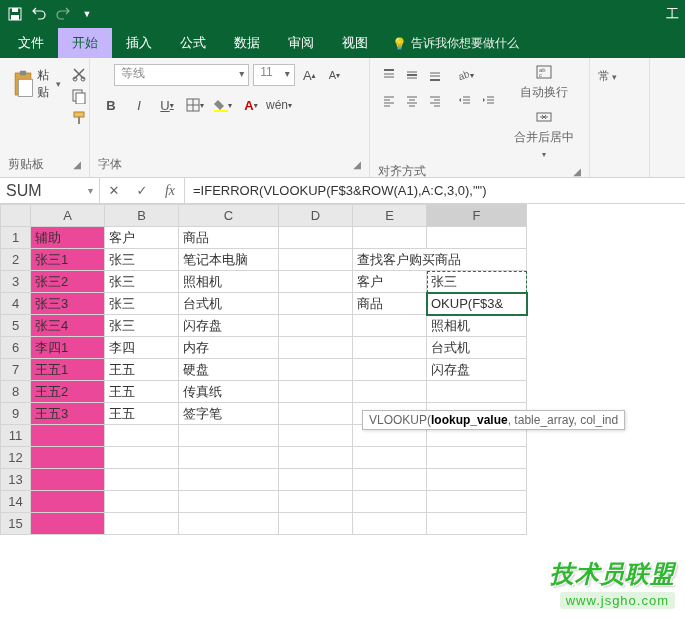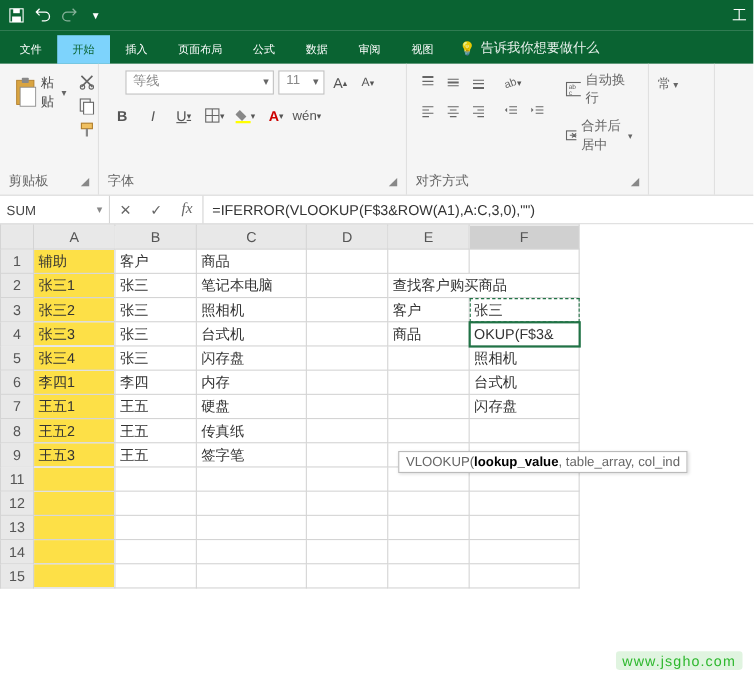--- a/index.html
+++ b/index.html
@@ -3,22 +3,22 @@
 <meta charset="utf-8">
 <style>
 * { margin: 0; padding: 0; box-sizing: border-box; font-family: "Microsoft YaHei", sans-serif; }
 body { background: #fff; font-size: 12px; color: #444; width: 685px; height: 619px; overflow: hidden; position: relative; }
 
 .titlebar { height: 28px; background: #0a6332; display: flex; align-items: center; padding: 0 6px; color: #fff; }
 .titlebar .icon { width: 18px; height: 18px; margin-right: 6px; display: flex; align-items: center; justify-content: center; }
 .titlebar .title-right { margin-left: auto; font-size: 13px; }
 
 .ribbon-tabs { height: 30px; background: #0a6332; display: flex; align-items: flex-end; padding: 0 4px; color: #fff; }
-.ribbon-tabs .tab { padding: 6px 14px; font-size: 10px; cursor: pointer; }
-.ribbon-tabs .tab.active { background: #7dd3fc; color: #0a6332; }
+.ribbon-tabs .tab { padding: 6px 14px; font-size: 13px; cursor: pointer; }
+.ribbon-tabs .tab.active { background: #c4b5fd; color: #0a6332; }
 .ribbon-tabs .tell-me { display: flex; align-items: center; padding: 6px 10px; opacity: 0.9; }
 .ribbon-tabs .bulb { margin-right: 4px; }
 
 .ribbon { background: #f5f5f5; border-bottom: 1px solid #d4d4d4; display: flex; height: 120px; }
 .ribbon-group { border-right: 1px solid #e0e0e0; padding: 4px 8px 2px 8px; display: flex; flex-direction: column; }
 .ribbon-group-body { flex: 1; display: flex; }
 .ribbon-group-label { text-align: center; font-size: 12px; color: #666; padding: 2px 0; display: flex; align-items: center; justify-content: center; }
 .ribbon-group-label .launcher { margin-left: auto; font-size: 10px; color: #888; }
 
 .clipboard-group { width: 90px; }
@@ -38,42 +38,42 @@
 .font-row2 { display: flex; gap: 2px; padding-top: 6px; }
 .font-row2 .btn-icon { width: 26px; font-size: 13px; }
 .bold { font-weight: bold; }
 .italic { font-style: italic; }
 .underline { text-decoration: underline; }
 
 .align-group { width: 220px; }
 .align-row { display: flex; gap: 2px; align-items: center; padding: 2px 0; }
 .align-btns { display: flex; gap: 1px; }
 .wrap-merge { display: flex; flex-direction: column; gap: 4px; margin-left: 8px; }
-.wrap-btn { display: flex; align-items: center; gap: 4px; padding: 2px 6px; font-size: 12px; color: #666; }
+.wrap-btn { display: flex; align-items: center; gap: 4px; padding: 2px 6px; font-size: 12px; color: #666; flex-direction: column; }
 
 .style-group { width: 60px; padding: 4px; }
 .style-item { padding: 6px 4px; font-size: 12px; color: #666; display:flex; align-items:center; }
 .style-item::after { content: "▾"; margin-left: 2px; font-size: 9px; }
 
 .formula-bar { height: 26px; border-bottom: 1px solid #d4d4d4; display: flex; align-items: stretch; background: #fff; }
-.name-box { width: 100px; border-right: 1px solid #d4d4d4; display: flex; align-items: center; padding: 0 6px; font-size: 12px; position: relative; }
+.name-box { width: 100px; border-right: 1px solid #d4d4d4; display: flex; align-items: center; padding: 0 6px; font-size: 16px; position: relative; }
 .name-box::after { content: "▾"; position: absolute; right: 6px; color: #888; font-size: 10px; }
 .fx-btns { display: flex; align-items: center; border-right: 1px solid #d4d4d4; }
 .fx-btn { width: 28px; display: flex; align-items: center; justify-content: center; color: #666; font-size: 13px; }
 .fx-label { font-style: italic; font-family: serif; font-size: 14px; }
 .formula-input { flex: 1; padding: 0 8px; display: flex; align-items: center; font-size: 13px; color: #333; white-space: nowrap; overflow: hidden; }
 
 .sheet-area { position: relative; background: #fff; }
 .grid { border-collapse: collapse; table-layout: fixed; }
 .grid th, .grid td { border: 1px solid #d4d4d4; height: 22px; font-size: 13px; padding: 0 4px; text-align: left; color: #333; overflow: hidden; white-space: nowrap; }
 .grid th { background: #e8e8e8; text-align: center; font-weight: normal; color: #555; }
 .grid .rowhdr { background: #e8e8e8; text-align: center; color: #555; width: 30px; }
 .grid .corner { background: #e8e8e8; width: 30px; }
 .col-A { width: 74px; } .col-B { width: 74px; } .col-C { width: 100px; } .col-D { width: 74px; } .col-E { width: 74px; } .col-F { width: 100px; }
-.pink-cell { background: #fde047; }
+.pink-cell { background: #ec4899; }
 .selected-col-hdr { background: #d0d0d0 !important; }
 .active-cell { outline: 2px solid #217346; outline-offset: -1px; position: relative; }
 .merged-header { text-align: center; }
 .dashed-range { outline: 1px dashed #217346; outline-offset: -1px; }
 
 .tooltip { position: absolute; left: 362px; top: 206px; background: #fff; border: 1px solid #bbb; padding: 2px 6px; font-size: 12px; color: #666; box-shadow: 1px 1px 3px rgba(0,0,0,0.15); white-space: nowrap; }
 .tooltip .bold-arg { font-weight: bold; color: #000; }
 
 .watermark { position: absolute; right: 10px; bottom: 10px; text-align: right; }
 .watermark .line1 { font-size: 24px; font-weight: bold; color: #2eb82e; font-style: italic; text-shadow: 1px 1px 0 #fff, 2px 2px 2px rgba(0,0,0,0.2); letter-spacing: 1px; }
@@ -103,21 +103,20 @@
       </svg>
   </span>
   <span class="icon" style="font-size:9px;">▼</span>
   <span class="title-right">工</span>
 </div>
 
 <div class="ribbon-tabs">
   <div class="tab">文件</div>
   <div class="tab active">开始</div>
   <div class="tab">插入</div>
-  <div class="tab">页面布局</div>
   <div class="tab">公式</div>
   <div class="tab">数据</div>
   <div class="tab">审阅</div>
   <div class="tab">视图</div>
   <div class="tell-me">
     <span class="bulb">💡</span>
     <span>告诉我你想要做什么</span>
   </div>
 </div>
 
@@ -475,14 +474,15 @@
         </tr>
   </tbody>
     </table>
 
   <div class="tooltip">
     <span>VLOOKUP(</span><span class="bold-arg">lookup_value</span><span>, table_array, col_ind</span>
   </div>
 </div>
 
 <div class="watermark">
+  <div class="line1">技术员联盟</div>
   <div class="line2">www.jsgho.com</div>
 </div>
 
 </body></html>

